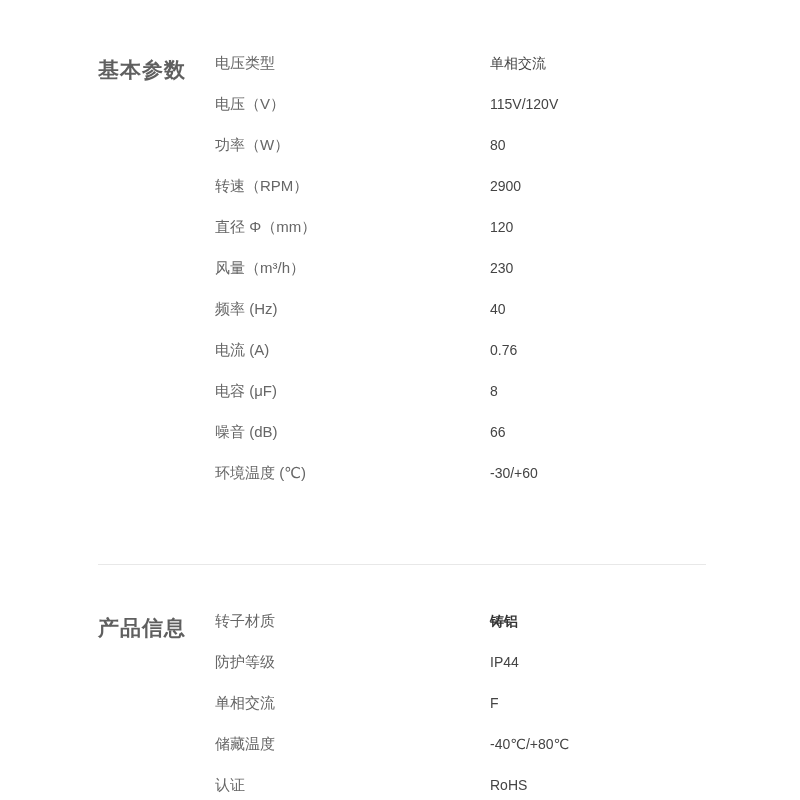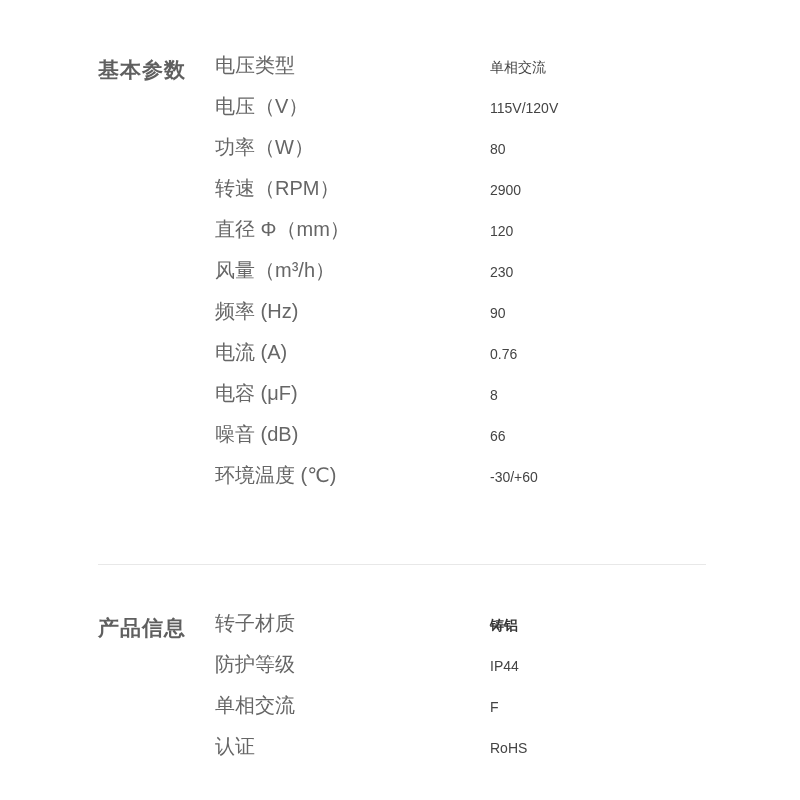--- a/index.html
+++ b/index.html
@@ -41,21 +41,21 @@
     display: block;
   }
   .spec-row {
     display: flex;
     align-items: baseline;
     height: 41px;
   }
   .spec-label {
     width: 275px;
     flex: 0 0 275px;
-    font-size: 20px;
+    font-size: 15px;
     color: #666666;
     line-height: 1;
   }
   .spec-value {
     font-size: 14px;
     color: #444444;
     line-height: 1;
   }
   .spec-value.bold {
     font-weight: bold;
@@ -109,21 +109,21 @@
       <div class="spec-row">
         <div class="spec-label">直径 Φ（mm）</div>
         <div class="spec-value">120</div>
       </div>
       <div class="spec-row">
         <div class="spec-label">风量（m³/h）</div>
         <div class="spec-value">230</div>
       </div>
       <div class="spec-row">
         <div class="spec-label">频率 (Hz)</div>
-        <div class="spec-value">90</div>
+        <div class="spec-value">40</div>
       </div>
       <div class="spec-row">
         <div class="spec-label">电流 (A)</div>
         <div class="spec-value">0.76</div>
       </div>
       <div class="spec-row">
         <div class="spec-label">电容 (μF)</div>
         <div class="spec-value">8</div>
       </div>
       <div class="spec-row">
@@ -148,19 +148,23 @@
       </div>
       <div class="spec-row">
         <div class="spec-label">防护等级</div>
         <div class="spec-value">IP44</div>
       </div>
       <div class="spec-row">
         <div class="spec-label">单相交流</div>
         <div class="spec-value">F</div>
       </div>
       <div class="spec-row">
+        <div class="spec-label">储藏温度</div>
+        <div class="spec-value">-40℃/+80℃</div>
+      </div>
+      <div class="spec-row">
         <div class="spec-label">认证</div>
         <div class="spec-value">RoHS</div>
       </div>
     </div>
   </div>
 
 </div>
 
 </body></html>

